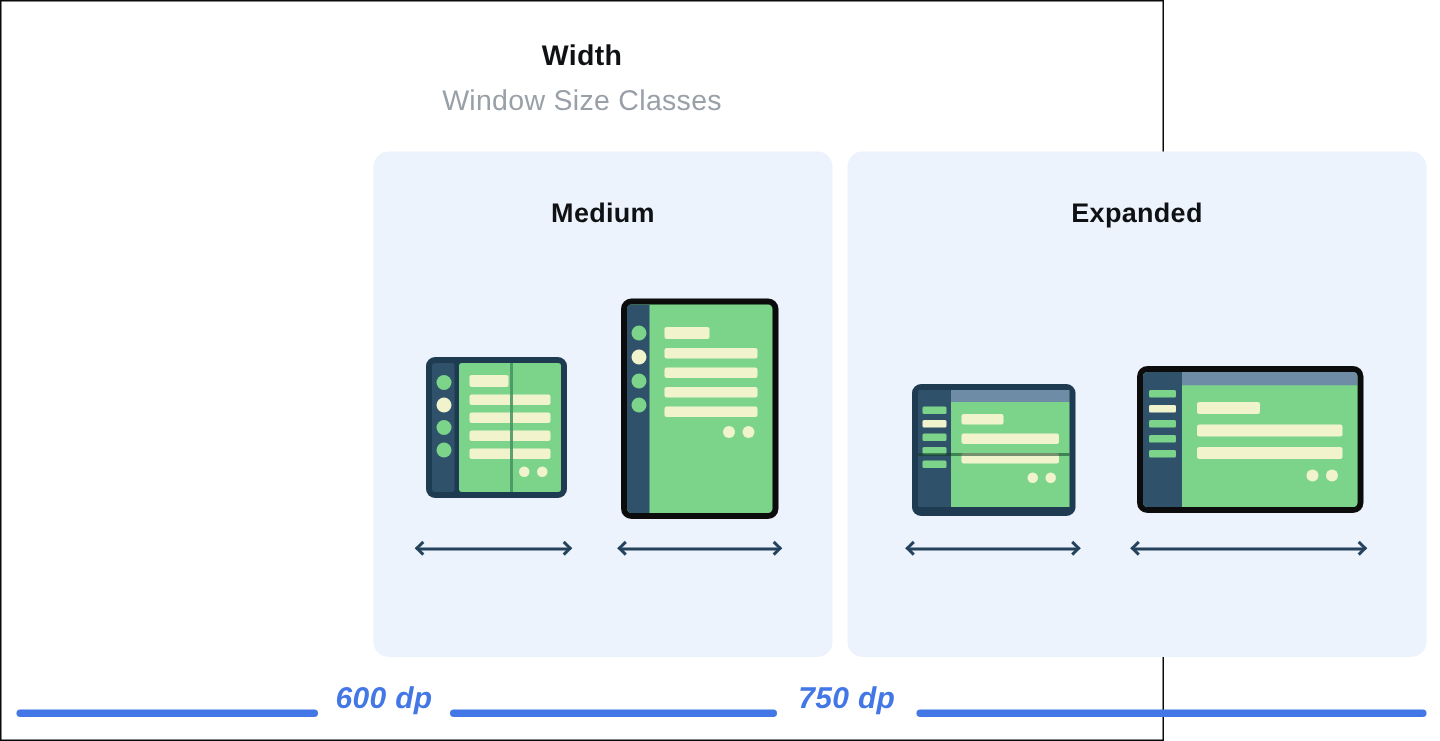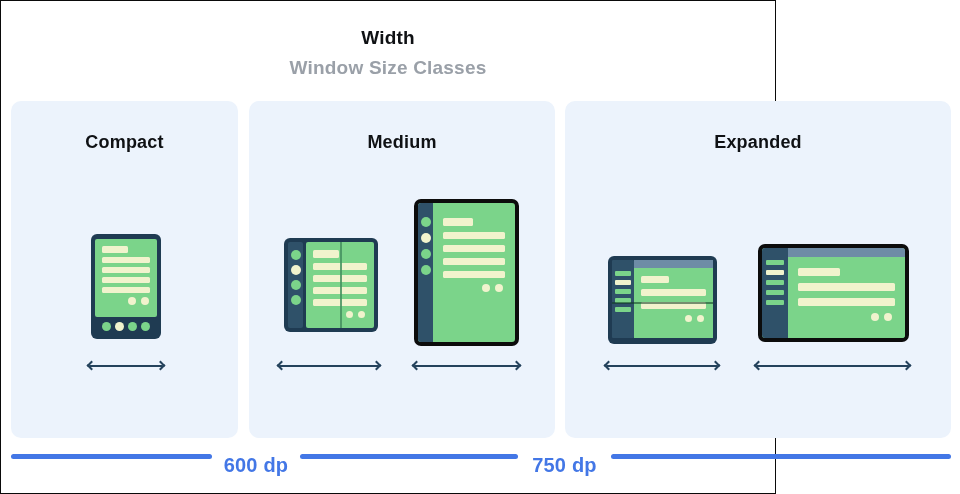--- a/index.html
+++ b/index.html
@@ -2,21 +2,21 @@
 <html style="--page-bg: #ffffff; --page-border: #0a0a0a; --panel-bg: #ecf3fc; --title: #0f1114; --subtitle: #9aa0a8; --frame-navy: #1f3b52; --rail-navy: #2f5169; --screen-green: #7bd48a; --fold-green: #45905f; --cream: #f1f3cd; --topbar-blue: #6e8ca6; --frame-black: #0c0c0c; --ruler-blue: #4377e6; --arrow-navy: #24425c;"><head>
 <meta charset="utf-8">
 <style>
   html,body{margin:0;padding:0;background:#fff;}
   body{width:960px;height:494px;overflow:hidden;font-family:"Liberation Sans",sans-serif;}
   .page{position:relative;width:776px;height:494px;box-sizing:border-box;border:1px solid var(--page-border,#0a0a0a);background:var(--page-bg,#ffffff);}
 
   
   .hdr{position:absolute;top:26px;left:0;width:100%;text-align:center;}
   .hdr-title{font-size:19px;font-weight:700;color:var(--title,#0f1114);letter-spacing:.2px;}
-  .hdr-sub{margin-top:8px;font-size:19px;font-weight:700;color:var(--subtitle,#9aa0a8);letter-spacing:.2px;}
+  .hdr-sub{margin-top:8px;font-size:19px;font-weight:400;color:var(--subtitle,#9aa0a8);letter-spacing:.2px;}
 
   
   .panel{position:absolute;top:100px;height:337px;background:var(--panel-bg,#ecf3fc);border-radius:10px;}
   .panel-compact{left:10px;width:227px;}
   .panel-medium{left:248px;width:306px;}
   .panel-expanded{left:564px;width:386px;}
   .panel-title{position:absolute;top:31px;left:0;right:0;text-align:center;font-size:18px;font-weight:700;color:var(--title,#0f1114);letter-spacing:.2px;}
 
   
   .ln{background:var(--cream,#f1f3cd);border-radius:1.5px;}
@@ -83,64 +83,39 @@
   .arrow::before,.arrow::after{content:"";position:absolute;top:-3px;width:7px;height:7px;box-sizing:border-box;}
   .arrow::before{left:-1px;border-left:2px solid var(--arrow-navy,#24425c);border-bottom:2px solid var(--arrow-navy,#24425c);transform:rotate(45deg);}
   .arrow::after{right:-1px;border-right:2px solid var(--arrow-navy,#24425c);border-top:2px solid var(--arrow-navy,#24425c);transform:rotate(45deg);}
   .arr-compact{left:78px;width:74px;}
   .arr-fold-p{left:30px;width:100px;}
   .arr-tab-p{left:165px;width:105px;}
   .arr-fold-l{left:41px;width:112px;}
   .arr-tab-l{left:191px;width:153px;}
 
   
-  .ruler{position:absolute;left:10px;top:453px;width:940px;height:24px;display:flex;align-items:flex-start;}
+  .ruler{position:absolute;left:10px;top:453px;width:940px;height:24px;display:flex;align-items:flex-end;font-style:italic;}
   .rseg{height:5px;background:var(--ruler-blue,#4377e6);border-radius:3px;}
   .rseg1{width:201px;}
   .rseg2{width:218px;}
   .rseg3{flex:1;}
   .rlabel{font-size:20px;font-weight:700;color:var(--ruler-blue,#4377e6);text-align:center;letter-spacing:.2px;}
   .rlabel1{width:88px;}
   .rlabel2{width:93px;}
 </style>
 </head>
 <body>
 
 <div class="page">
 
   <div class="hdr">
     <div class="hdr-title">Width</div>
     <div class="hdr-sub">Window Size Classes</div>
   </div>
 
-  <section class="panel panel-compact">
-    <div class="panel-title">Compact</div>
-
-    <div class="phone">
-      <div class="screen">
-        <div class="ln s1"></div>
-        <div class="ln lnr"></div>
-        <div class="ln lnr"></div>
-        <div class="ln lnr"></div>
-        <div class="ln lnr"></div>
-        <div class="dd">
-            <span></span>
-            <span></span>
-          </div>
-      </div>
-      <div class="navbar">
-        <span class="dot-g"></span>
-        <span class="dot-c"></span>
-        <span class="dot-g"></span>
-        <span class="dot-g"></span>
-      </div>
-    </div>
-
-    <div class="arrow arr-compact"></div>
-  </section>
 
   <section class="panel panel-expanded">
     <div class="panel-title">Expanded</div>
 
     <div class="fold-l">
       <div class="sidebar">
         <b class="dot-g"></b>
         <b class="dot-c"></b>
         <b class="dot-g"></b>
         <b class="dot-g"></b>

